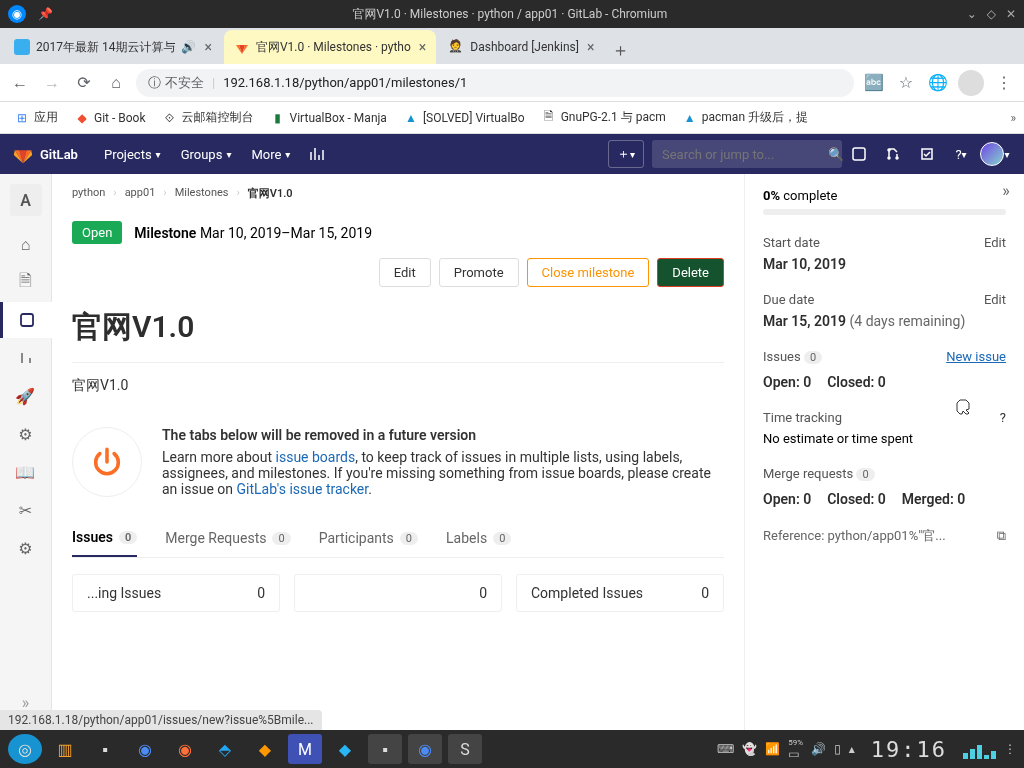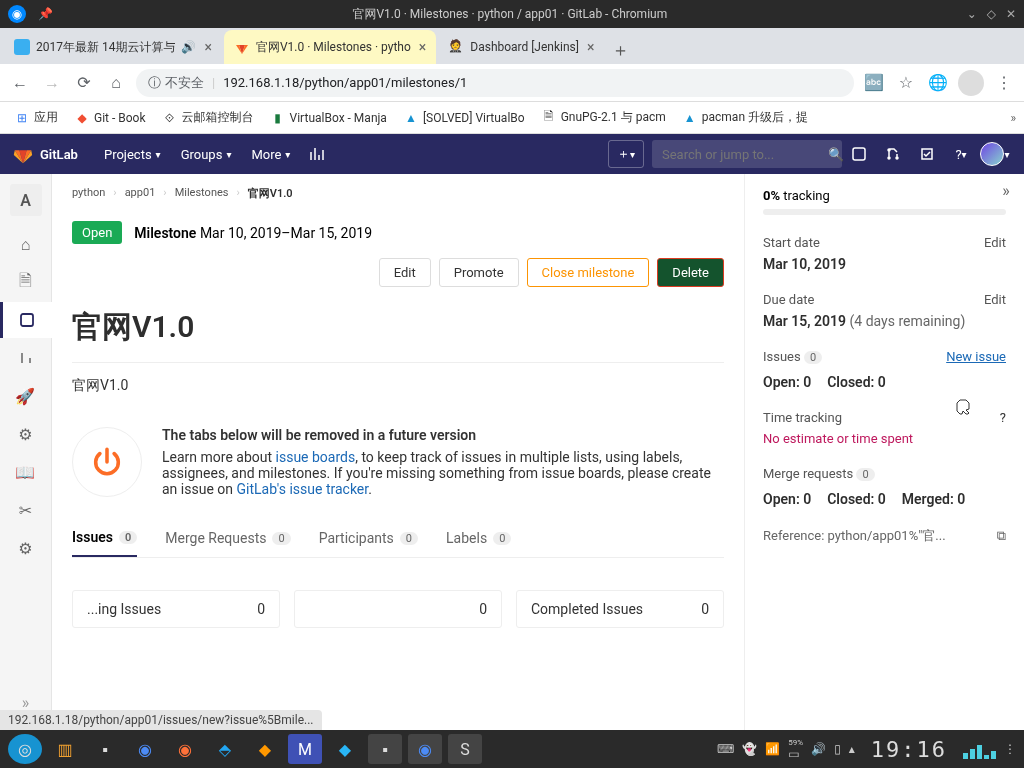--- a/index.html
+++ b/index.html
@@ -81,21 +81,21 @@
 .deprec-icon { width: 70px; height: 70px; border-radius: 50%; border: 1px solid #eee; display: flex; align-items: center; justify-content: center; }
 .deprec-txt { flex: 1; font-size: 14px; color: #333; }
 .deprec-txt b { font-weight: 600; }
 .deprec-txt a { color: #1b69b6; }
 
 .tabs { display: flex; gap: 28px; margin-top: 22px; border-bottom: 1px solid #eee; font-size: 14px; }
 .tab { padding: 10px 0; color: #666; display: flex; align-items: center; gap: 6px; }
 .tab.active { color: #000; font-weight: 600; border-bottom: 2px solid #292961; }
 .countbadge { background: #eee; color: #666; border-radius: 8px; padding: 0 6px; font-size: 11px; }
 
-.issue-cols { display: flex; gap: 14px; margin-top: 32px; }
+.issue-cols { display: flex; gap: 14px; margin-top: 16px; }
 .issue-col { flex: 1; border: 1px solid #eee; border-radius: 3px; padding: 10px 14px; display: flex; justify-content: space-between; font-size: 14px; color: #333; }
 
 
 .rightbar { width: 280px; border-left: 1px solid #eee; padding: 14px 18px; background: #fff; overflow: auto; }
 .rb-row { margin-bottom: 20px; font-size: 13px; }
 .rb-row .rb-head { display: flex; justify-content: space-between; color: #555; margin-bottom: 6px; }
 .rb-row .rb-val { font-weight: 600; color: #2e2e2e; font-size: 14px; }
 .rb-progress { height: 6px; background: #eee; border-radius: 3px; margin-top: 6px; }
 .rb-link { color: #1b69b6; text-decoration: underline; }
 .rb-counts { font-size: 14px; color: #2e2e2e; font-weight: 600; display: flex; gap: 16px; margin-top: 10px; }
@@ -359,21 +359,21 @@
         <div class="issue-col">
             <span>Completed Issues</span>
             <span>0</span>
           </div>
       </div>
     </div>
 
     <div class="rightbar" style="position:relative">
       <span class="collapse-arrow">»</span>
       <div class="rb-row">
-        <span><b>0%</b> <span>tracking</span></span>
+        <span><b>0%</b> <span>complete</span></span>
         <div class="rb-progress"></div>
       </div>
       <div class="rb-row">
         <div class="rb-head">
             <span>Start date</span>
             <span class="rb-link" style="text-decoration:none;color:#555">Edit</span>
           </div>
         <div class="rb-val">Mar 10, 2019</div>
       </div>
       <div class="rb-row">
@@ -391,21 +391,21 @@
         <div class="rb-counts">
           <span>Open: 0</span>
           <span>Closed: 0</span>
         </div>
       </div>
       <div class="rb-row">
         <div class="rb-head">
             <span>Time tracking</span>
             <span style="color:#333">?</span>
           </div>
-        <div style="color:#be185d">No estimate or time spent</div>
+        <div style="color:#000000">No estimate or time spent</div>
       </div>
       <div class="rb-row">
         <div class="rb-head">
             <span><span>Merge requests</span> <span class="countbadge">0</span></span>
           </div>
         <div class="rb-counts">
           <span>Open: 0</span>
           <span>Closed: 0</span>
           <span>Merged: 0</span>
         </div>

